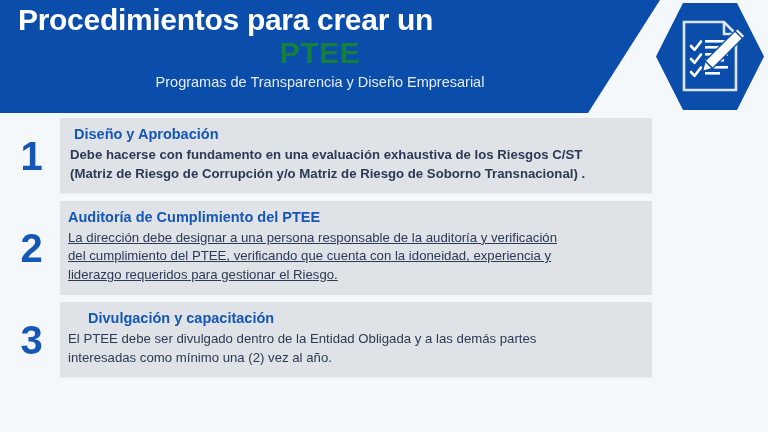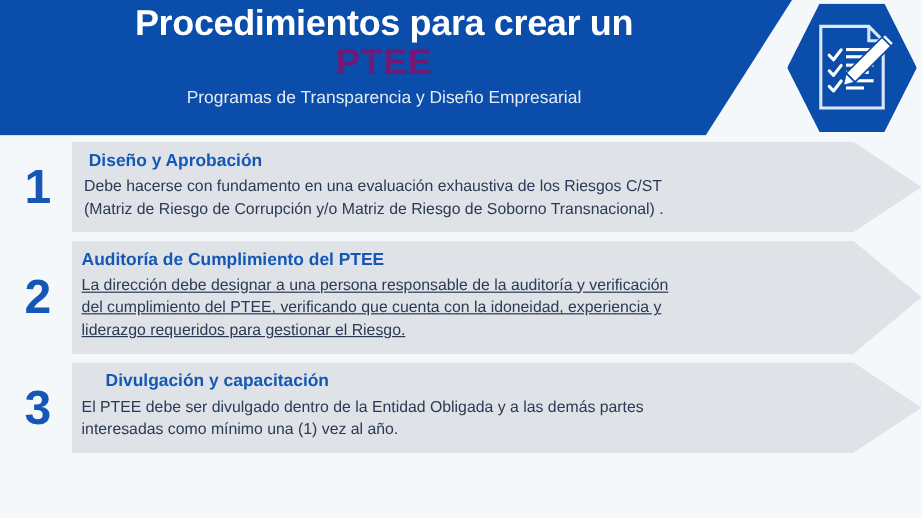--- a/index.html
+++ b/index.html
@@ -52,29 +52,29 @@
     box-sizing: border-box;
     pointer-events: none;
   }
 
   .title-line1 {
     color: #ffffff;
     font-size: 30px;
     font-weight: bold;
     line-height: 1.08;
     letter-spacing: -0.3px;
-    text-align: center;
+    text-align: left;
     width: 100%;
     padding: 0 18px;
     box-sizing: border-box;
     white-space: nowrap;
   }
 
   .title-line2 {
-    color: #701a75;
+    color: #15803d;
     font-size: 30px;
     font-weight: bold;
     line-height: 1.08;
     letter-spacing: 0.5px;
     text-align: center;
     width: 100%;
     margin-top: 1px;
   }
 
   .subtitle {
@@ -136,21 +136,21 @@
     color: #1557b6;
     font-size: 40px;
     font-weight: bold;
     line-height: 1;
     letter-spacing: -1px;
   }
 
   .arrow-box {
     position: relative;
     margin-left: 60px;
-    width: 708px;
+    width: 592px;
     background: #dfe2e6;
     -webkit-clip-path: polygon(0 0, 651px 0, 708px 50%, 651px 100%, 0 100%);
     clip-path: polygon(0 0, 651px 0, 708px 50%, 651px 100%, 0 100%);
     padding: 7px 0 10px 0;
     box-sizing: border-box;
     min-height: 74px;
   }
 
   .step-heading {
     color: #1557b6;
@@ -164,21 +164,21 @@
   .step-body {
     color: #2b3a55;
     font-size: 13.2px;
     font-weight: normal;
     line-height: 1.42;
     padding: 0 18px 0 8px;
     white-space: pre-line;
   }
 
   .step-row[data-step="1"] .step-heading { padding-left: 14px; }
-  .step-row[data-step="1"] .step-body    { padding-left: 10px; }
+  .step-row[data-step="1"] .step-body    { padding-left: 10px; font-weight: bold; }
   .step-row[data-step="2"] .step-heading { padding-left: 8px; }
   .step-row[data-step="2"] .step-body    { padding-left: 8px; text-decoration: underline; }
   .step-row[data-step="3"] .step-heading { padding-left: 28px; }
   .step-row[data-step="3"] .step-body    { padding-left: 8px; }
 </style>
 </head>
 <body>
 
 <div id="slide">
 
@@ -236,18 +236,18 @@
 del cumplimiento del PTEE, verificando que cuenta con la idoneidad, experiencia y
 liderazgo requeridos para gestionar el Riesgo.</div>
       </div>
     </div>
 
     <div class="step-row" data-step="3">
       <div class="step-number">3</div>
       <div class="arrow-box">
         <div class="step-heading">Divulgación y capacitación</div>
         <div class="step-body">El PTEE debe ser divulgado dentro de la Entidad Obligada y a las demás partes
-interesadas como mínimo una (1) vez al año.</div>
+interesadas como mínimo una (2) vez al año.</div>
       </div>
     </div>
 
   </div>
 </div>
 
 </body></html>

